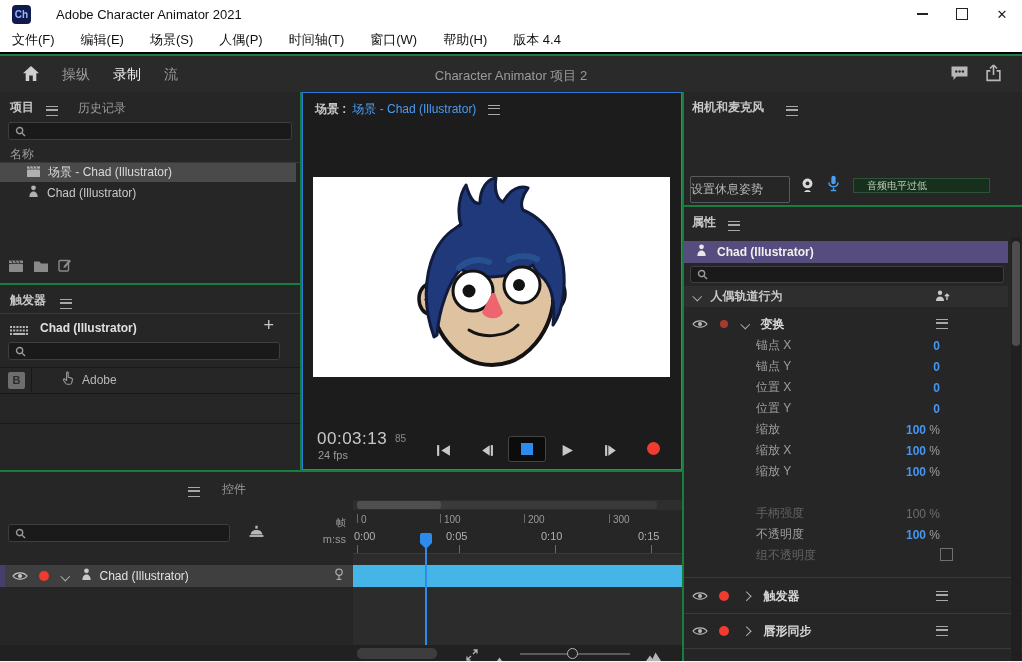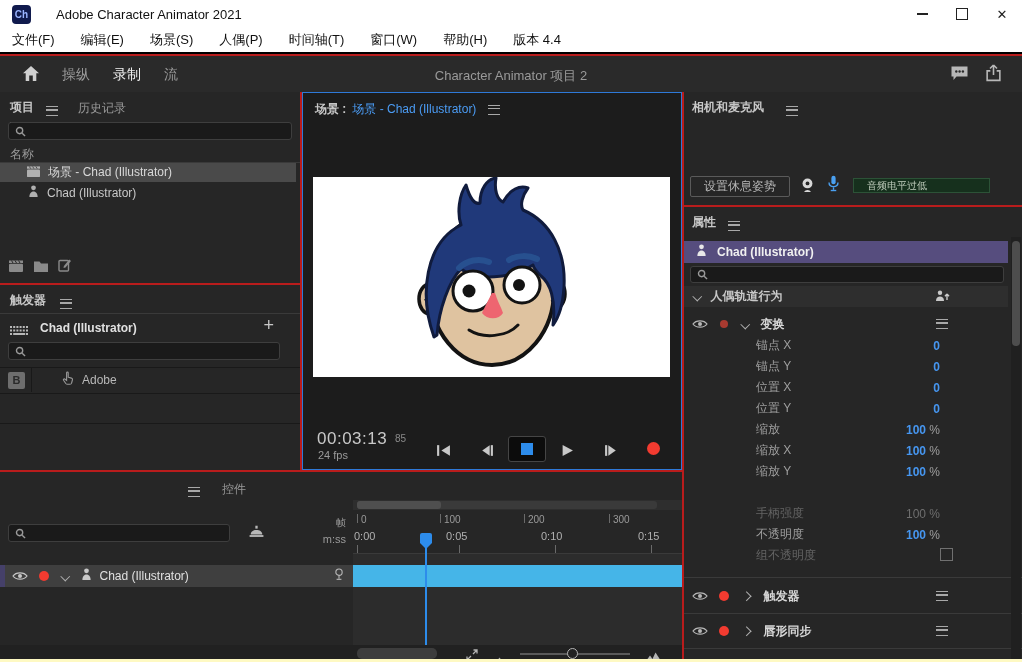--- a/index.html
+++ b/index.html
@@ -1,17 +1,17 @@
 <!DOCTYPE html>
 <html><head>
 <meta charset="utf-8">
 <style>
   html,body{margin:0;padding:0;background:#0d0d0d;}
-  #app{position:relative;width:1022px;height:662px;background:#b91c1c;overflow:hidden;
-       font-family:"Liberation Sans","DejaVu Sans",sans-serif;border-bottom:3px solid #fef9c3;box-sizing:border-box;}
+  #app{position:relative;width:1022px;height:662px;background:#15803d;overflow:hidden;
+       font-family:"Liberation Sans","DejaVu Sans",sans-serif;border-bottom:1px solid #fef9c3;box-sizing:border-box;}
   .abs{position:absolute;}
   .panel{position:absolute;background:#262626;overflow:hidden;}
   .flex{display:flex;align-items:center;}
   
   .titlebar{position:absolute;left:0;top:0;width:1022px;height:28px;background:#ffffff;display:flex;align-items:center;}
   .ch-icon{width:19px;height:19px;margin-left:12px;background:#101a4d;color:#9ab4ff;border-radius:4px;
            font-size:10px;font-weight:bold;display:flex;align-items:center;justify-content:center;}
   .win-title{margin-left:25px;font-size:13px;color:#111;}
   .wc{width:40px;height:28px;display:flex;align-items:center;justify-content:center;color:#222;font-size:13px;}
   .wc .minline{width:11px;height:1.4px;background:#222;}
@@ -260,21 +260,21 @@
           <rect x="1" y="1" width="2" height="10"></rect>
           <path d="M4 1 L11 6 L4 11 Z"></path>
         </svg>
     </span>
     <span class="abs dot" style="left:344px;top:349px;width:13px;height:13px;background:#f23b30;"></span>
   </div>
 
   <div class="panel" style="left:684px;top:92px;width:338px;height:113px;">
     <span class="abs ptitle" style="left:8px;top:7px;">相机和麦克风</span>
     <span class="abs hmb" style="left:102px;top:10px;"></span>
-    <div class="abs flex" style="left:6px;top:84px;width:100px;height:21px;border:1px solid #5a5a5a;border-radius:2px;justify-content:center;box-sizing:border-box;">
+    <div class="abs flex" style="left:6px;top:84px;width:100px;height:27px;border:1px solid #5a5a5a;border-radius:2px;box-sizing:border-box;">
       <span class="txt12" style="color:#b8b8b8;">设置休息姿势</span>
     </div>
     <span class="abs" style="left:116px;top:85px;">
       <svg width="15" height="16" viewBox="0 0 14 14">
           <circle cx="7" cy="5.5" r="4.6" fill="#d8d8d8"></circle>
           <circle cx="7" cy="5.5" r="1.8" fill="#262626"></circle>
           <path d="M3.8 13.5 C5 11 9 11 10.2 13.5 Z" fill="#d8d8d8"></path>
         </svg>
     </span>
     <span class="abs" style="left:143px;top:83px;">

